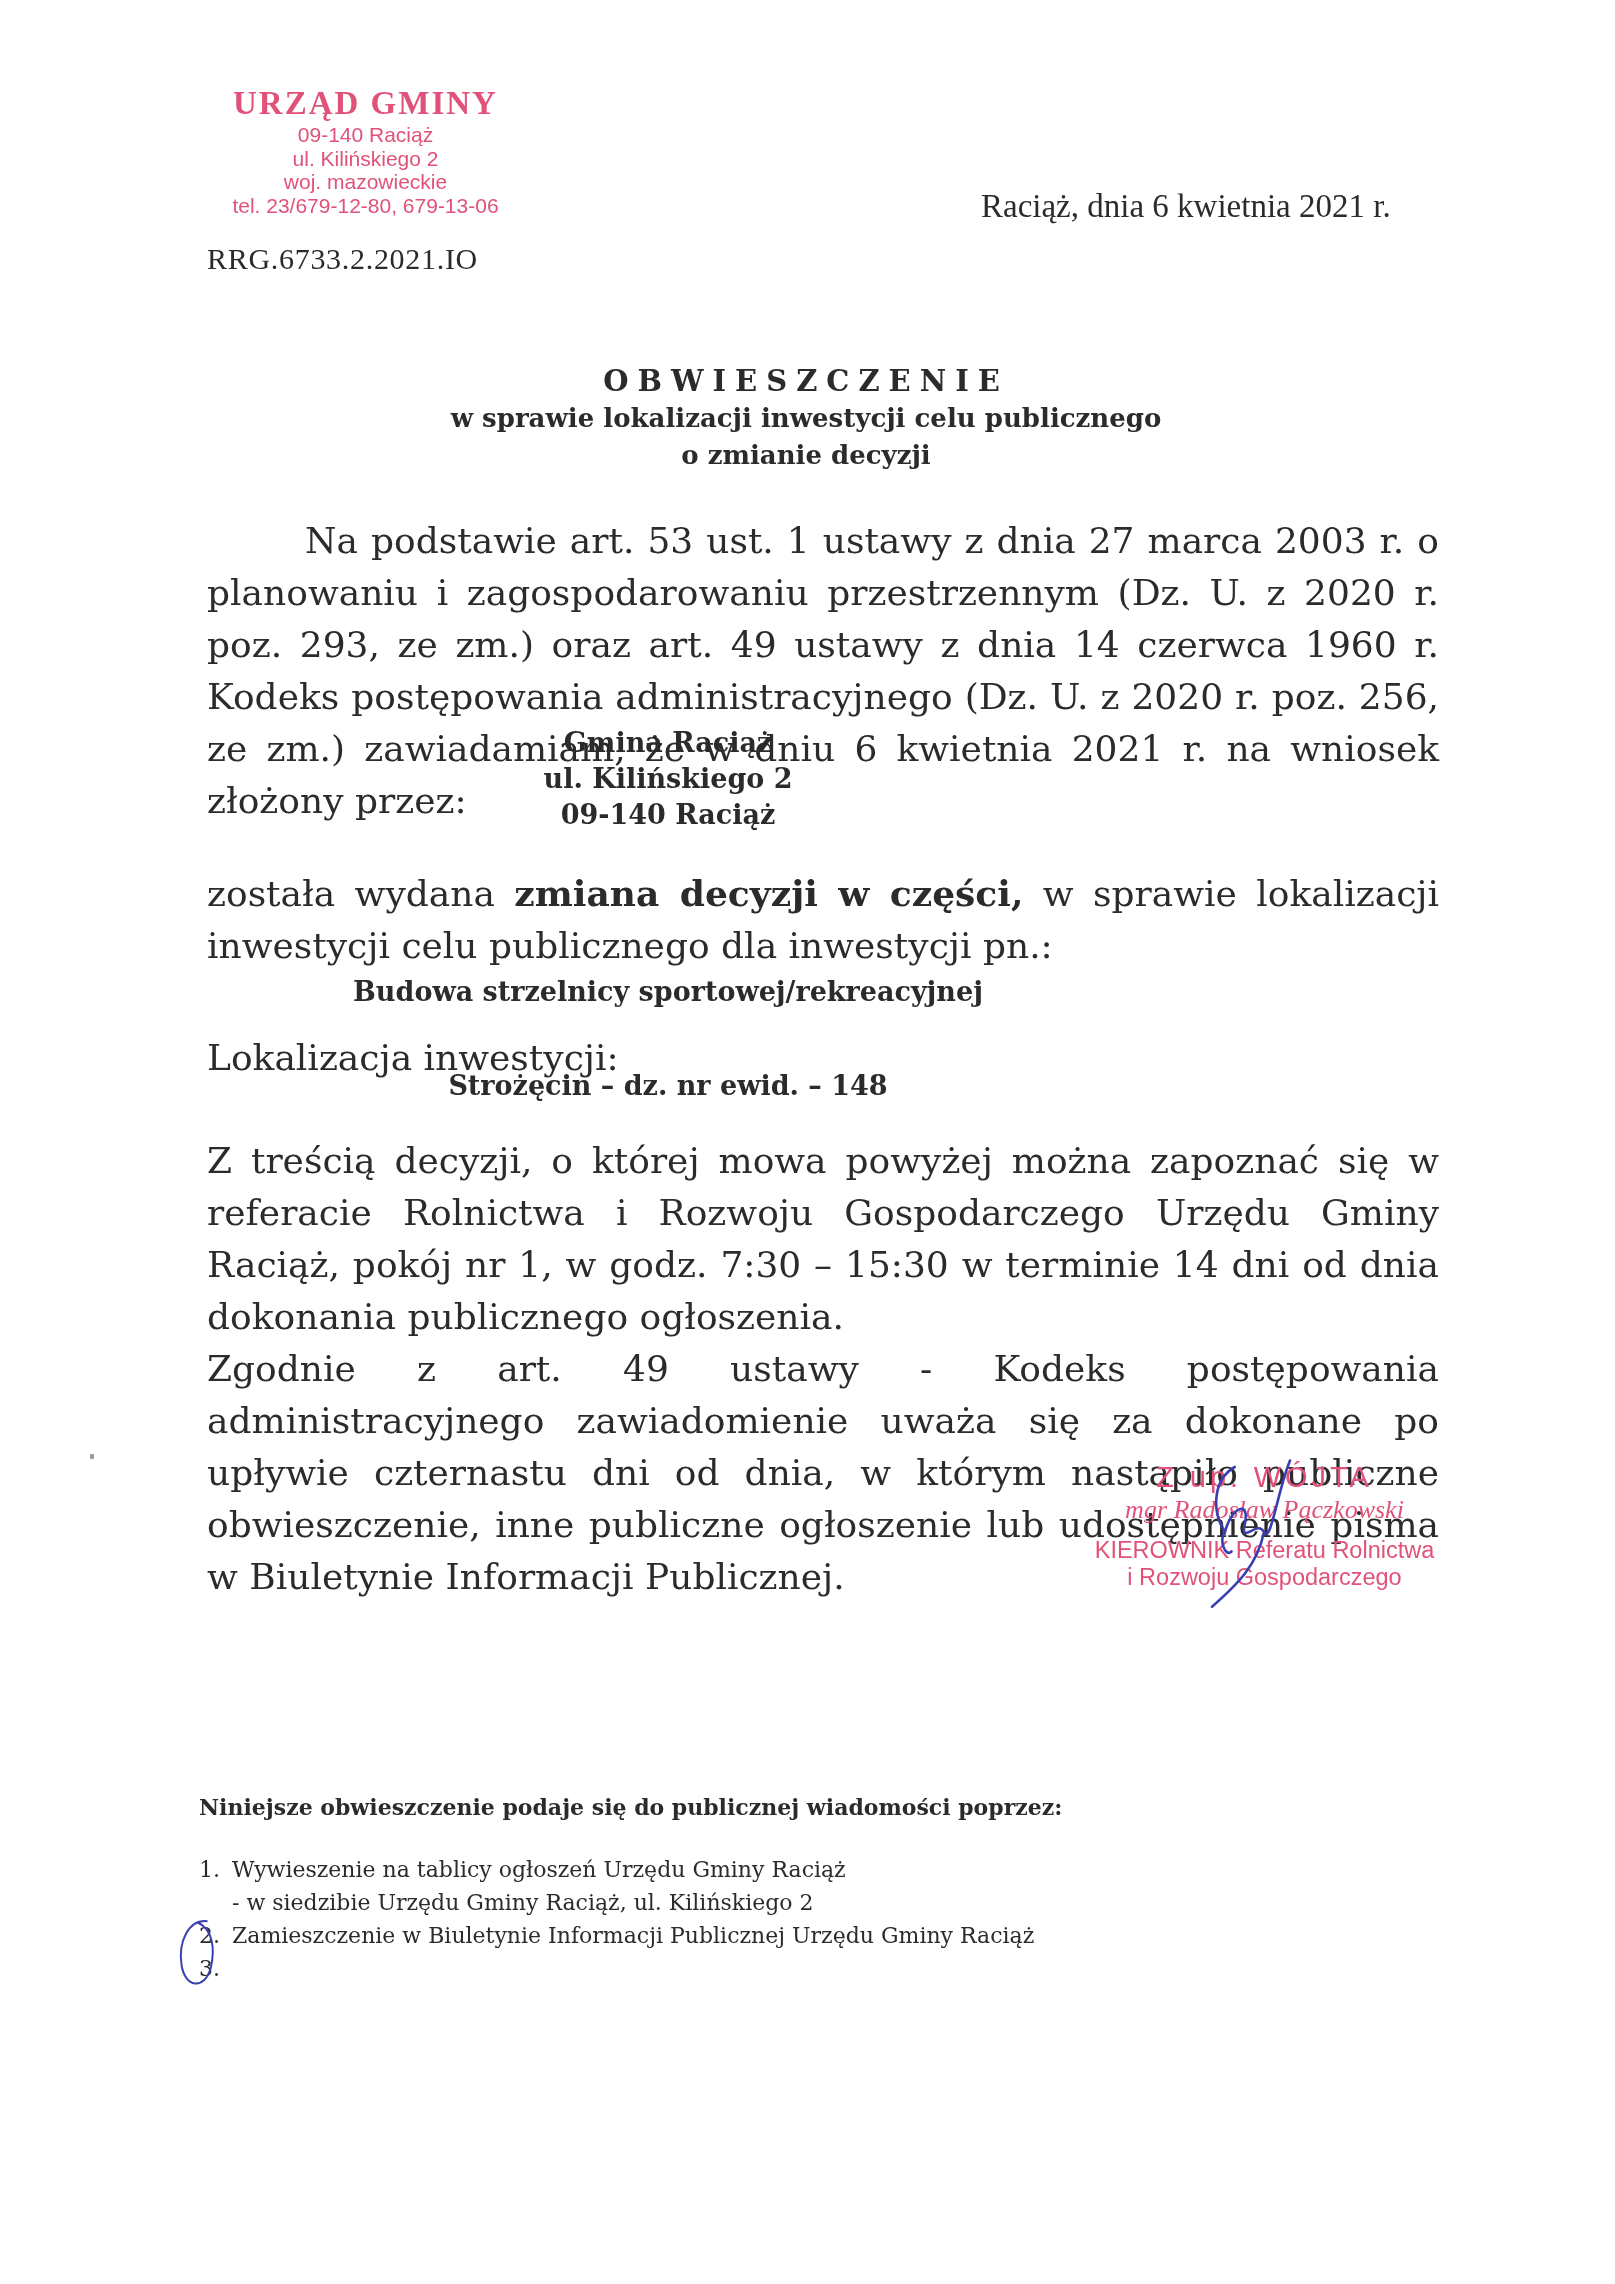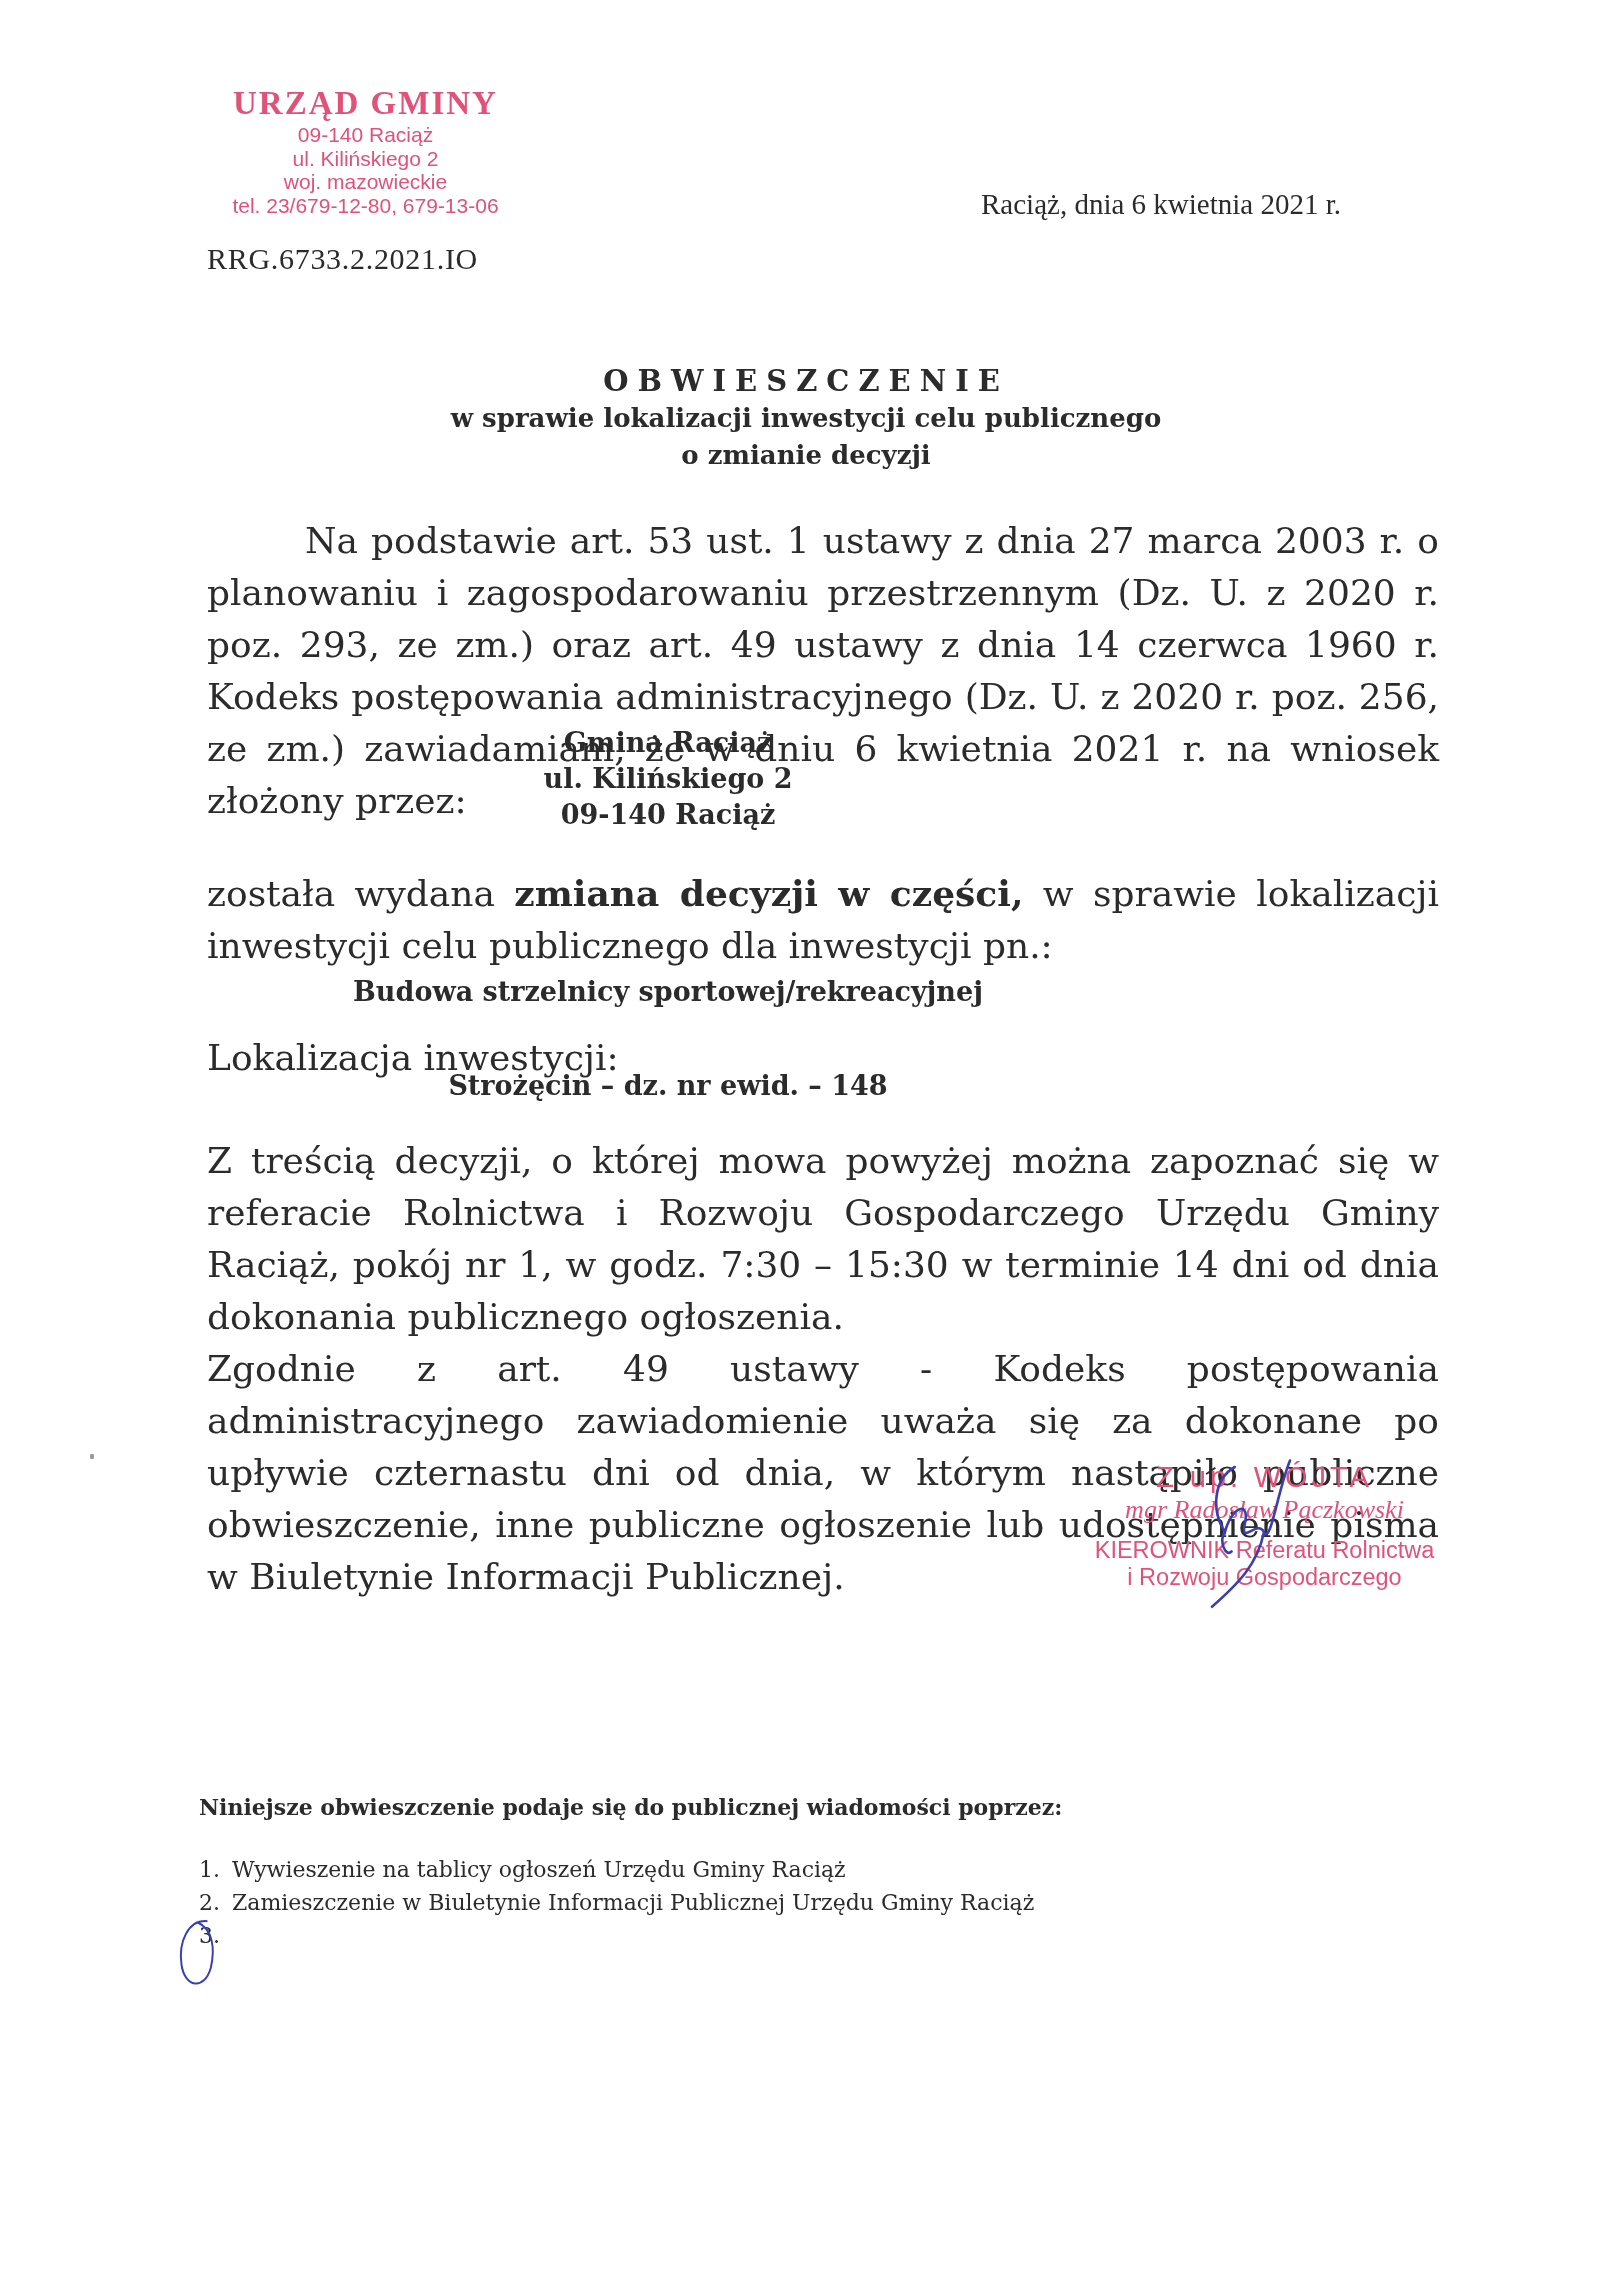--- a/index.html
+++ b/index.html
@@ -3,21 +3,21 @@
 <meta charset="utf-8">
 <style>
   html, body { margin: 0; padding: 0; background: #ffffff; }
   body { width: 1616px; height: 2284px; position: relative; overflow: hidden; font-family: "DejaVu Serif", "Liberation Serif", serif; color: #2b2b2b; }
   .abs { position: absolute; }
   .stamp { color: #e0527a; font-family: "Liberation Sans", sans-serif; text-align: center; }
   .stamp-top { left: 196px; top: 83px; width: 339px; }
   .stamp-top .l0 { font-family: "Liberation Serif", serif; font-weight: bold; font-size: 33px; letter-spacing: 2px; line-height: 40px; }
   .stamp-top .ln { font-size: 21px; line-height: 23.5px; }
   .ref { left: 207px; top: 242px; font-size: 30px; font-family: "Liberation Serif", serif; letter-spacing: 0.7px; }
-  .date { left: 981px; top: 188px; font-size: 29px; font-family: "Liberation Serif", serif; }
+  .date { left: 981px; top: 188px; font-size: 33px; font-family: "Liberation Serif", serif; }
   .title-block { left: 0; width: 1612px; top: 362px; text-align: center; font-weight: bold; }
   .title-block .t1 { font-size: 29px; letter-spacing: 9px; line-height: 38px; }
   .title-block .t2 { font-size: 26px; line-height: 37px; }
   .body-text { left: 207px; width: 1232px; font-size: 36px; line-height: 52px; text-align: justify; text-align-last: left; }
   .indent { text-indent: 98px; }
   .center-bold { left: 0; width: 1336px; text-align: center; font-weight: bold; font-size: 27px; line-height: 36px; }
   .sig { left: 1069px; top: 1460px; width: 391px; text-align: center; }
   .sig .s1 { font-size: 29px; letter-spacing: 3.9px; line-height: 35px; }
   .sig .s2 { font-family: "Liberation Serif", serif; font-style: italic; font-size: 26px; line-height: 30px; }
   .sig .s3 { font-size: 23.5px; line-height: 27px; margin-top: 11.7px; }
@@ -82,20 +82,21 @@
 <svg class="signature-svg" width="130" height="156" viewBox="0 0 200 240">
   <path d="M95 20 C60 40 60 90 80 120 C90 80 120 70 110 110 C105 140 130 100 140 120 C150 140 160 60 180 10 M140 120 C130 170 100 200 60 235 M80 120 C70 130 80 160 90 150" fill="none" stroke="#3a3fb0" stroke-width="4" stroke-linecap="round"></path>
 </svg>
 
 <div class="abs footer-head">Niniejsze obwieszczenie podaje się do publicznej wiadomości poprzez:</div>
 <ul class="abs footer-list">
   <li>
       <span class="num">1.</span>
       <span>Wywieszenie na tablicy ogłoszeń Urzędu Gminy Raciąż</span>
     </li>
+  <li class="sub">- w siedzibie Urzędu Gminy Raciąż, ul. Kilińskiego 2</li>
   <li>
       <span class="num">2.</span>
       <span>Zamieszczenie w Biuletynie Informacji Publicznej Urzędu Gminy Raciąż</span>
     </li>
   <li>
       <span class="num">3.</span>
     </li>
 </ul>
 <svg class="circle-mark" width="52" height="78" viewBox="0 0 80 120">
   <path d="M50 8 C20 5 5 40 10 75 C15 110 45 115 55 80 C62 50 58 20 35 10" fill="none" stroke="#3a3fb0" stroke-width="3"></path>

